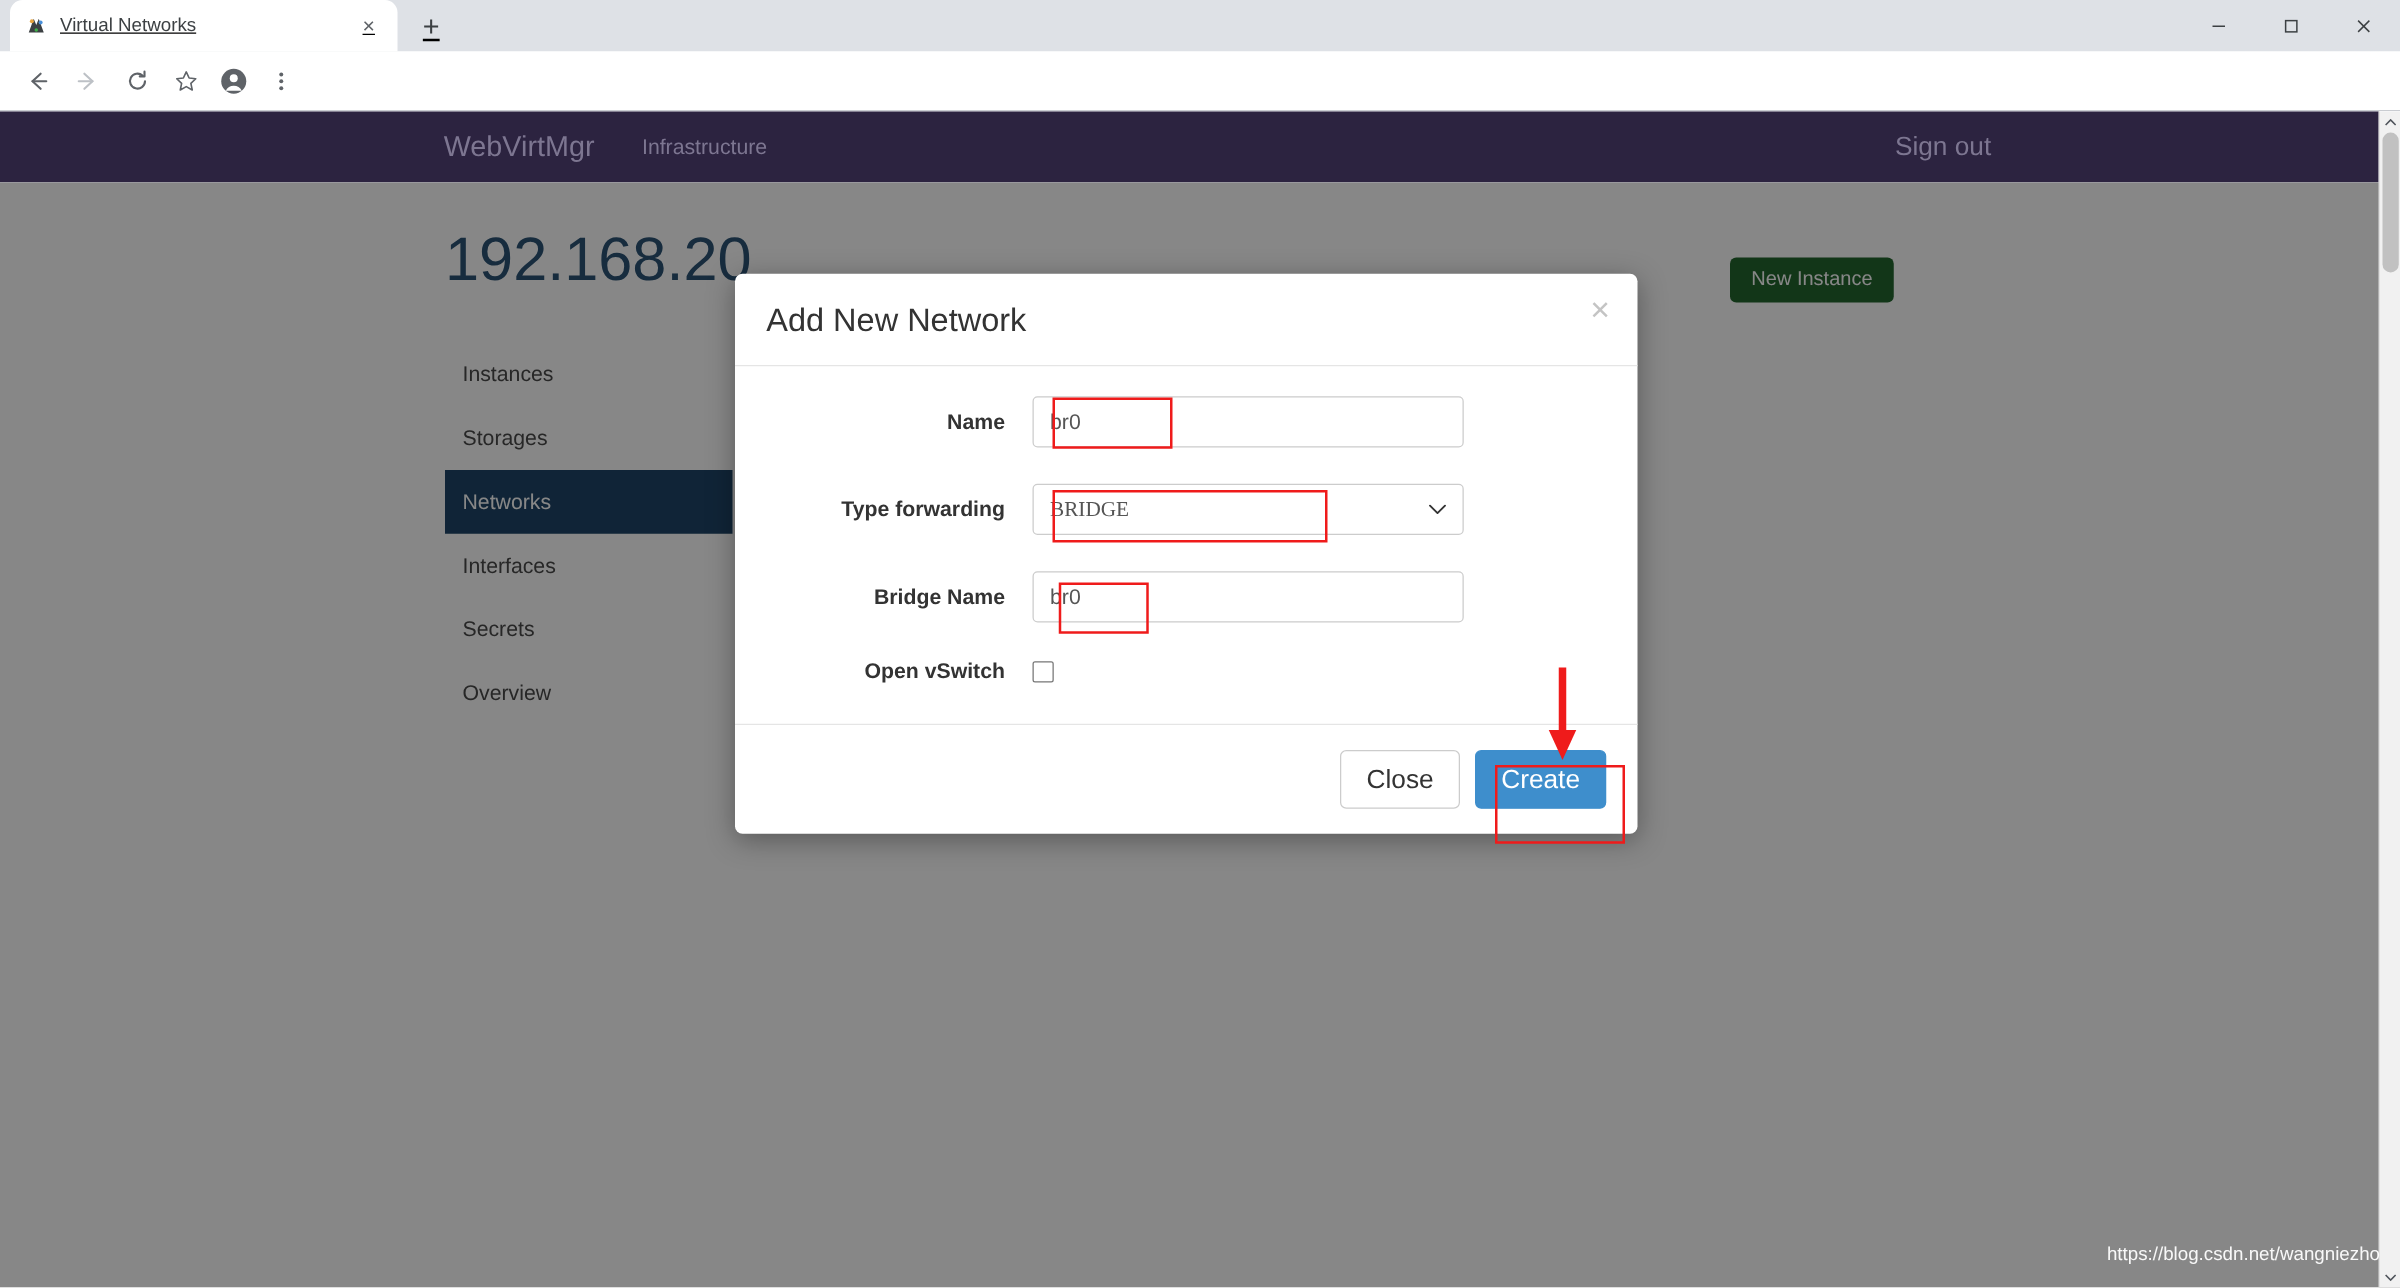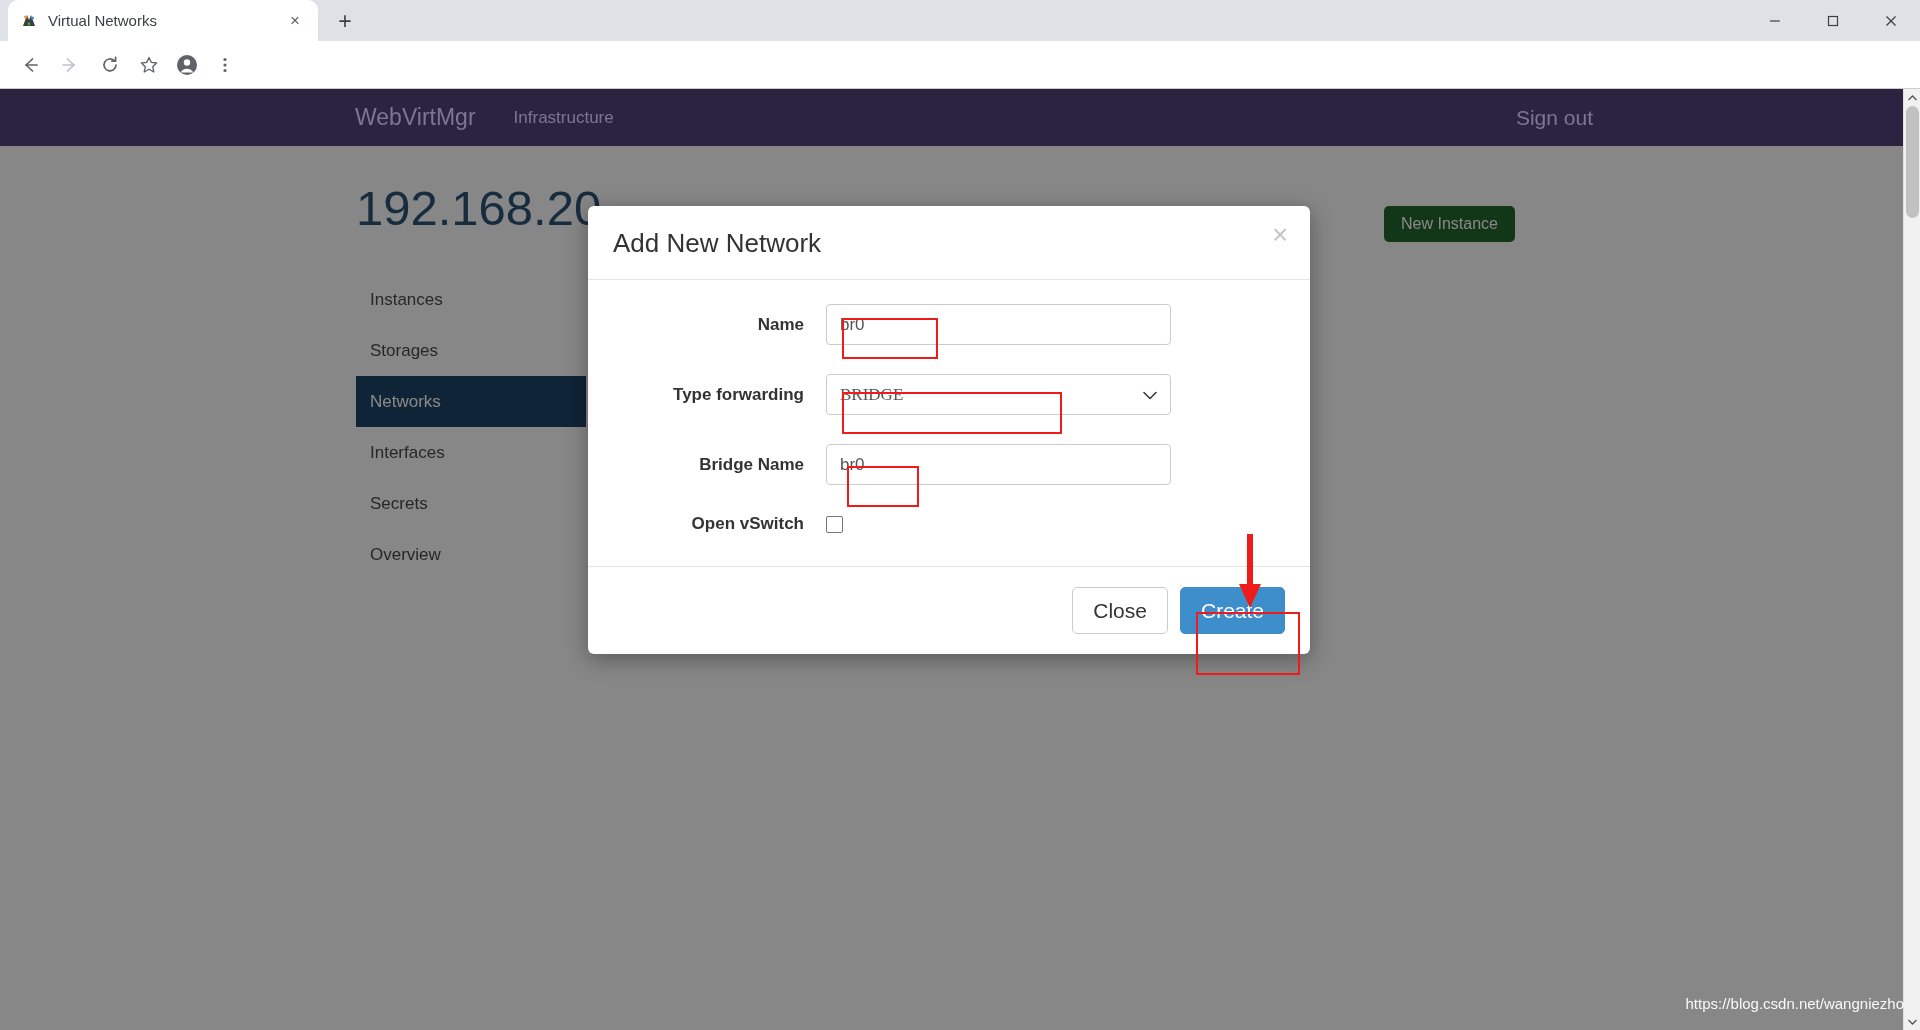--- a/index.html
+++ b/index.html
@@ -8,20 +8,21 @@
     width: 1920px; height: 1030px;
     overflow: hidden;
     font-family: "Liberation Sans", sans-serif;
     background: #ffffff;
   }
 
   
   .browser-chrome {
     width: 1920px;
     background: #dee1e6;
+    text-decoration: underline;
   }
   .tabstrip {
     height: 41px;
     display: flex;
     align-items: flex-end;
     padding-left: 8px;
     position: relative;
   }
   .tab {
     width: 310px;
@@ -230,21 +231,21 @@
     position: absolute;
     inset: 57px 0 0 0;
     background: rgba(0,0,0,0.47);
     z-index: 20;
   }
 
   
   .modal {
     position: absolute;
     left: 588px;
-    top: 117px;
+    top: 130px;
     width: 722px;
     background: #ffffff;
     box-shadow: 0 5px 22px rgba(0,0,0,.35);
     border-radius: 6px;
     z-index: 40;
   }
   .modal-header {
     position: relative;
     padding: 22px 25px 20px 25px;
     border-bottom: 1px solid #e5e5e5;

